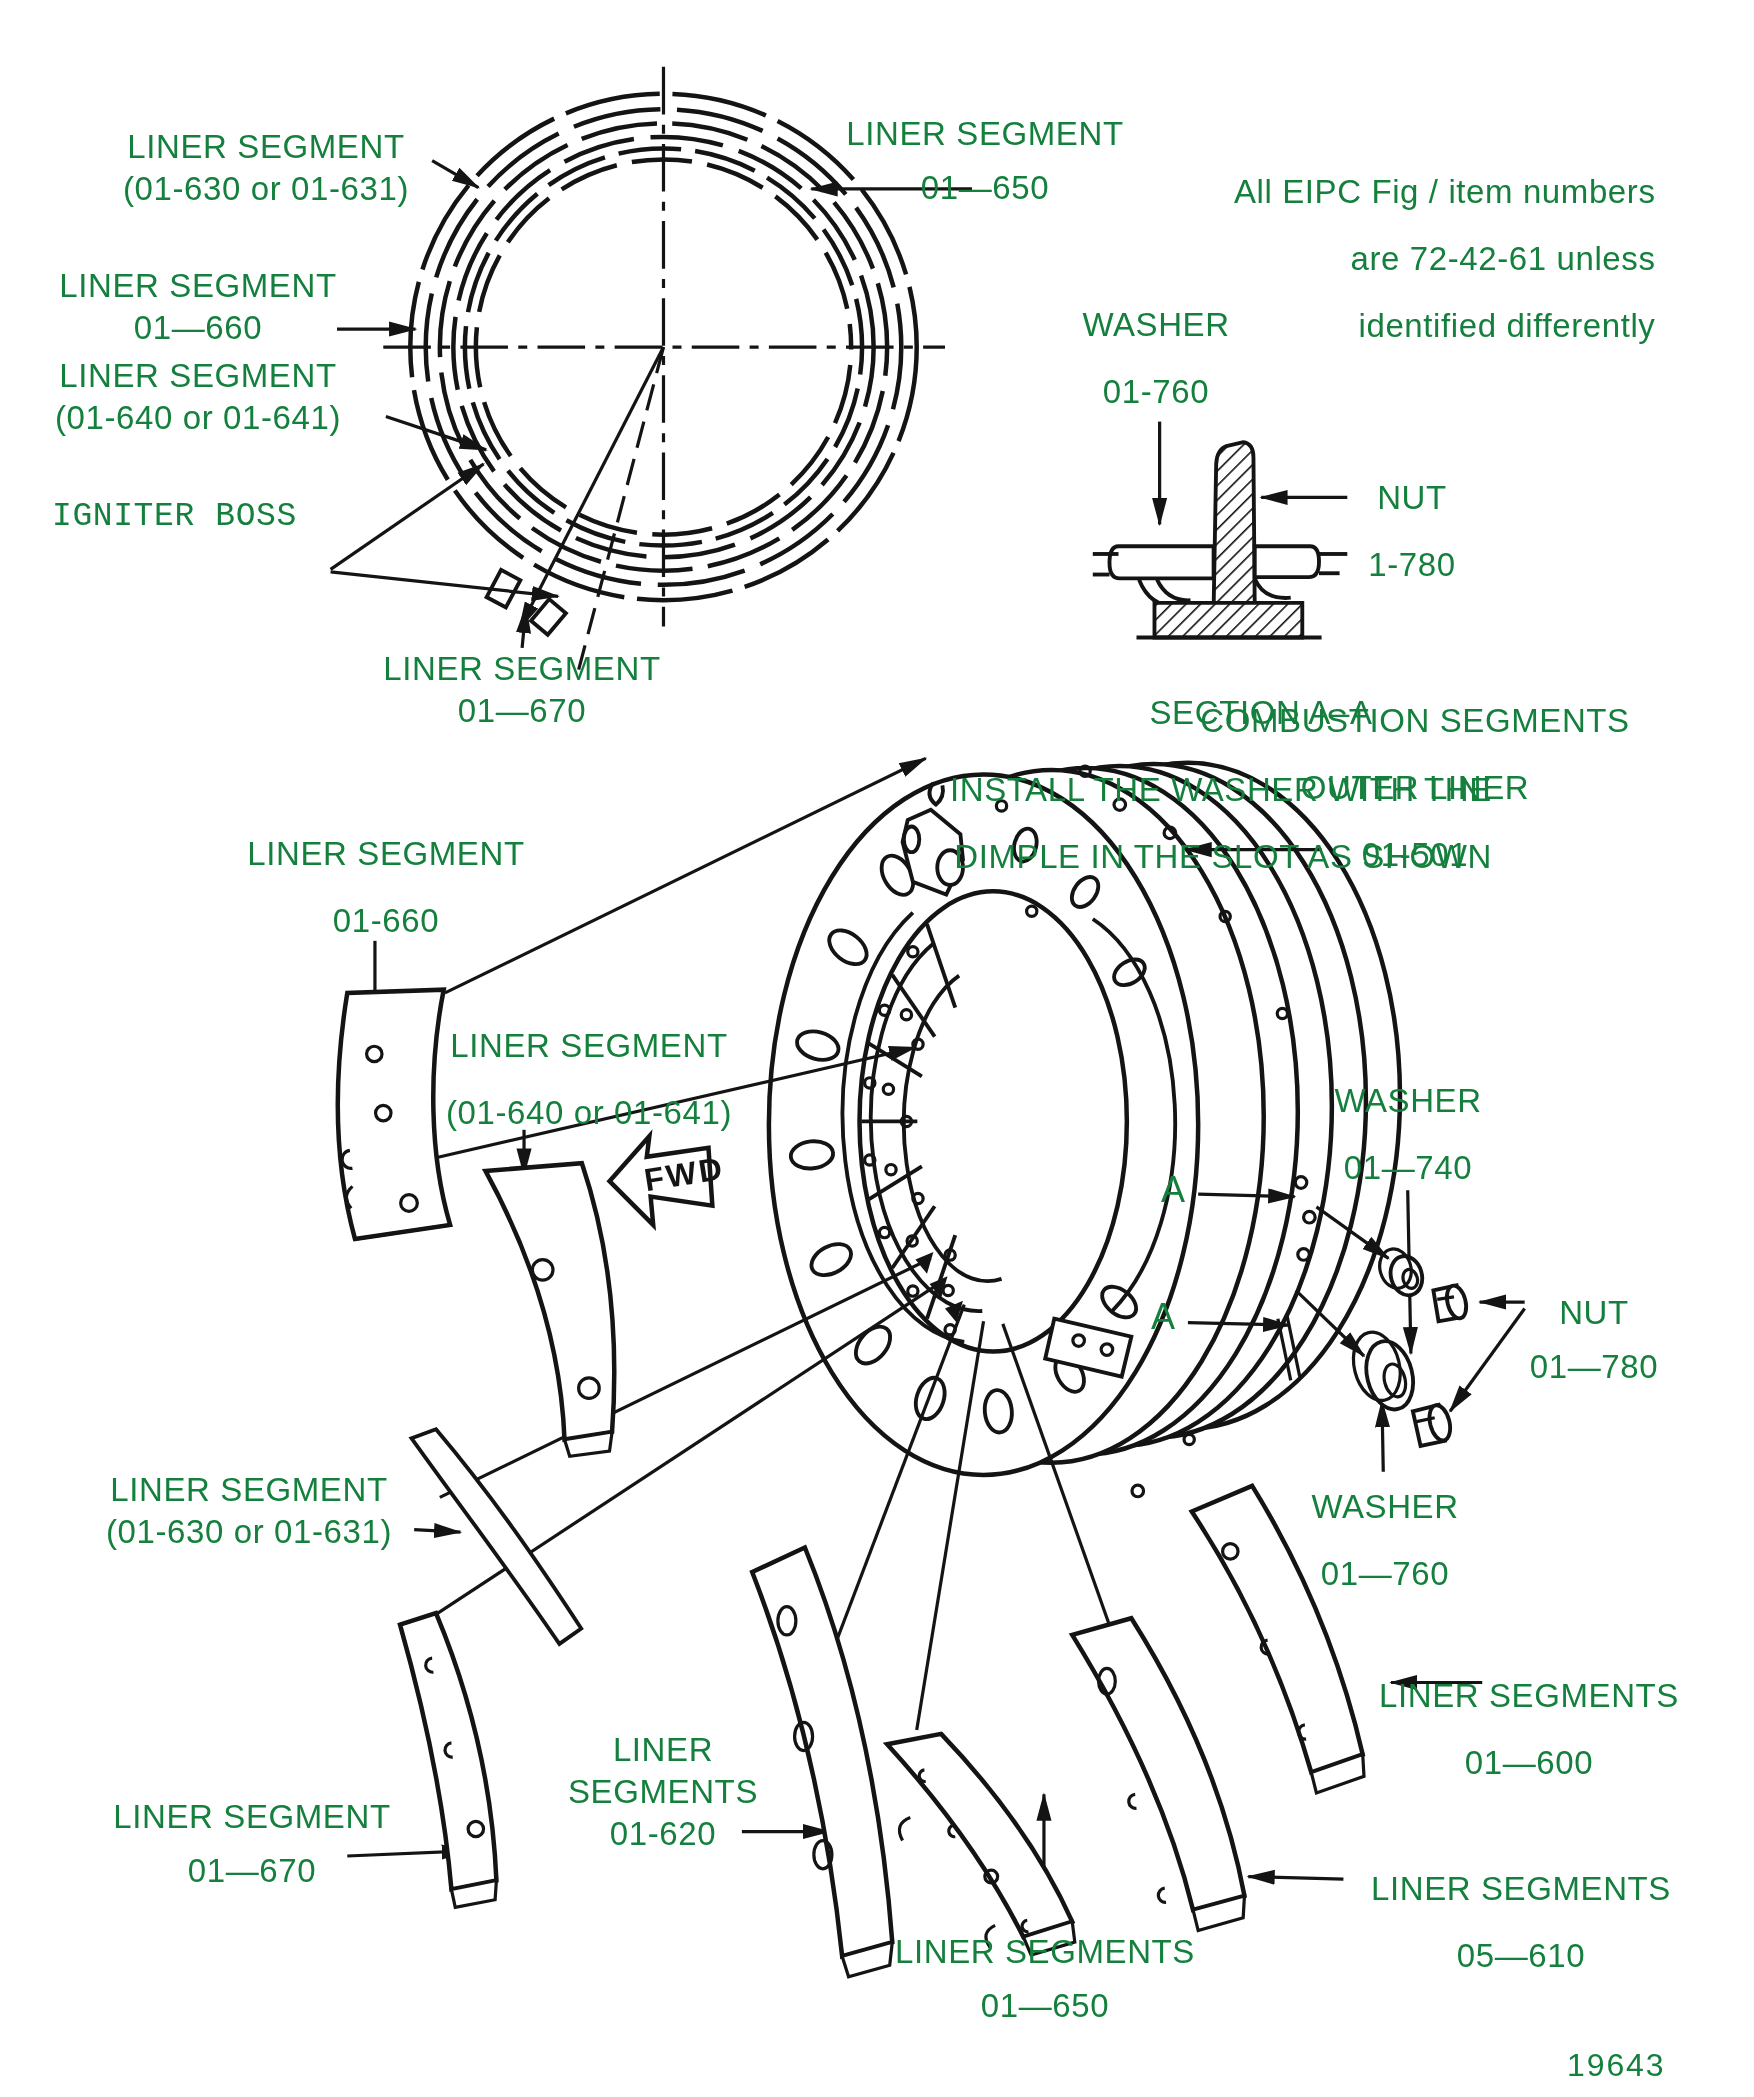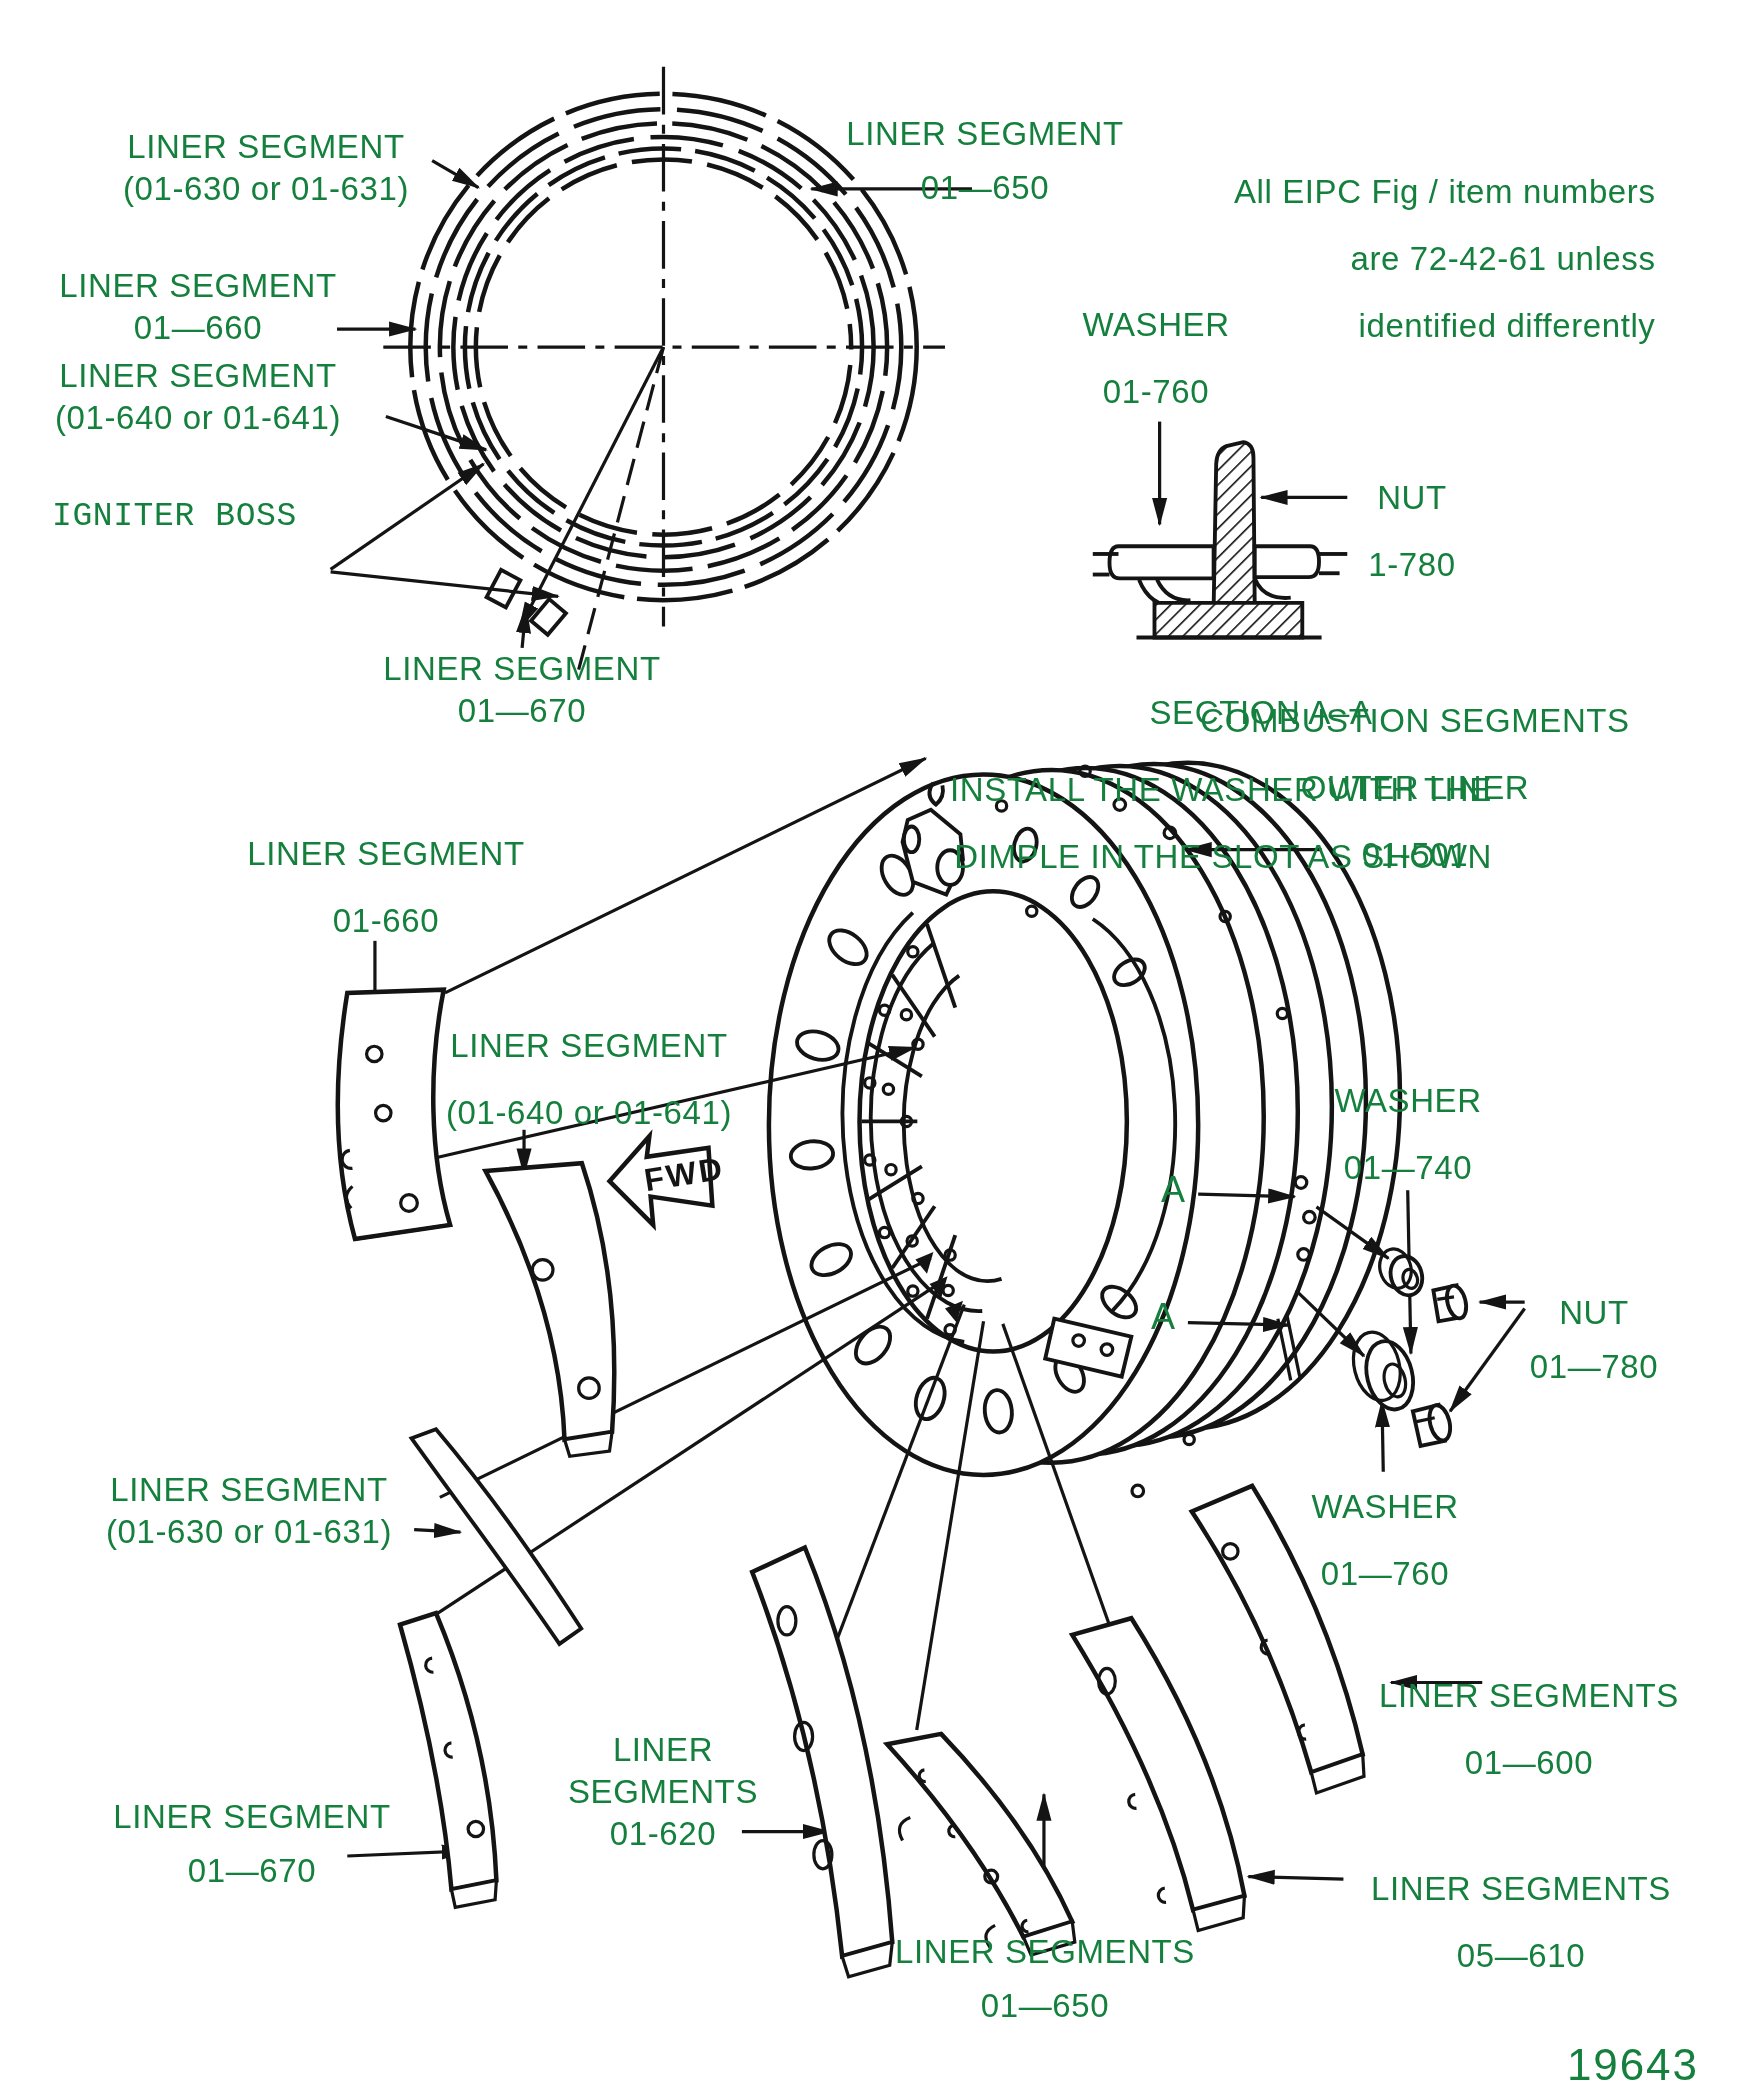--- a/index.html
+++ b/index.html
@@ -10,21 +10,21 @@
   #art{position:absolute;left:0;top:0;}
   .lbl{
     position:absolute;color:#15803d;font-size:33px;letter-spacing:0.6px;
     line-height:42px;white-space:nowrap;text-align:center;
   }
   .lh84{line-height:54px;}
   .lh104{line-height:67px;}
   .left{text-align:right;}
   .c{transform:translateX(-50%);}
   .amark{font-size:36px;}
-  .fig{font-size:44px;letter-spacing:1.9px;}
+  .fig{font-size:32px;letter-spacing:1.9px;}
   .fwdtxt{
     position:absolute;font-size:32px;font-weight:bold;letter-spacing:2.6px;
     color:#141414;transform:rotate(-9deg);
   }
 </style>
 </head>
 <body>
 
 <svg id="art" width="1755" height="2097" viewBox="0 0 2730 3263">
   <defs>

